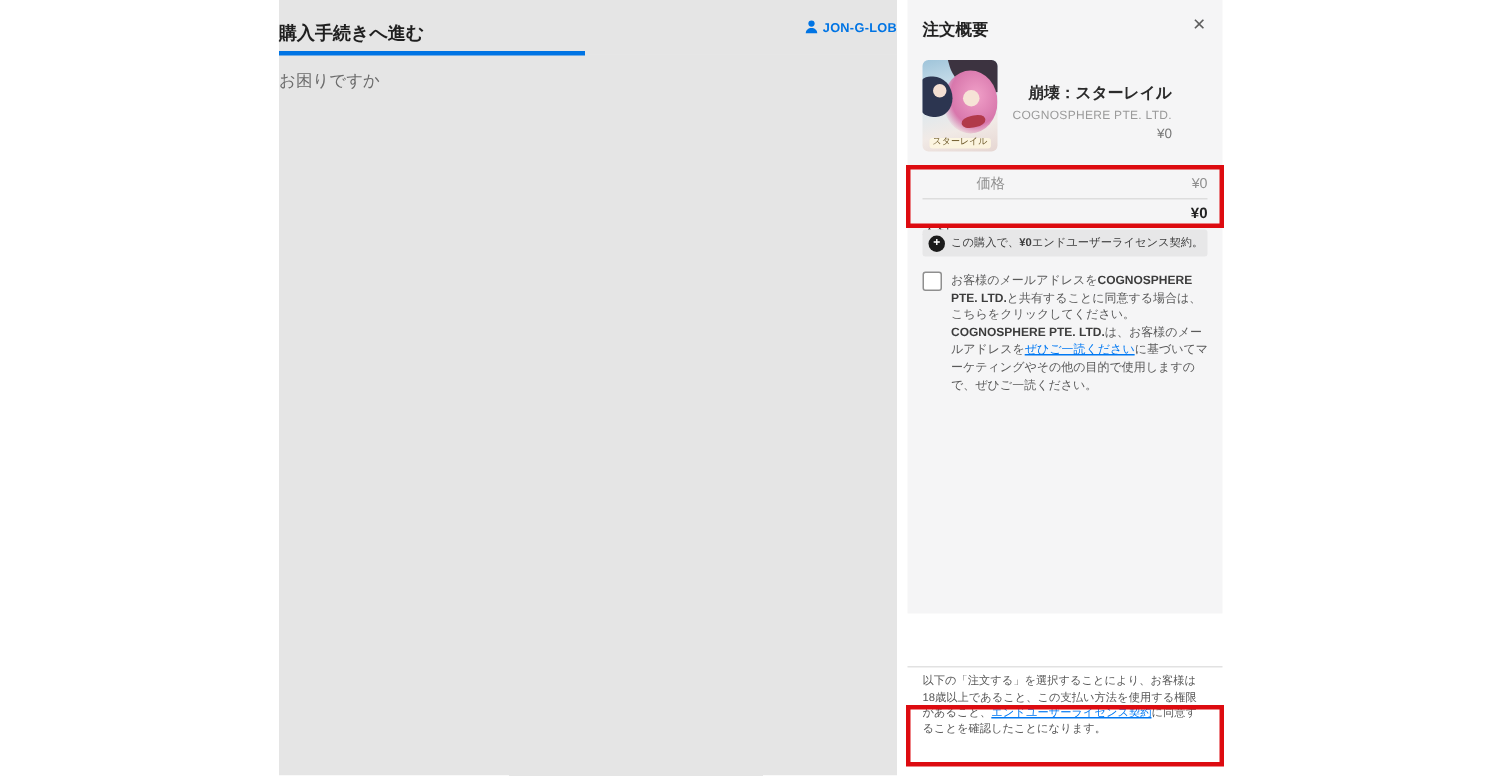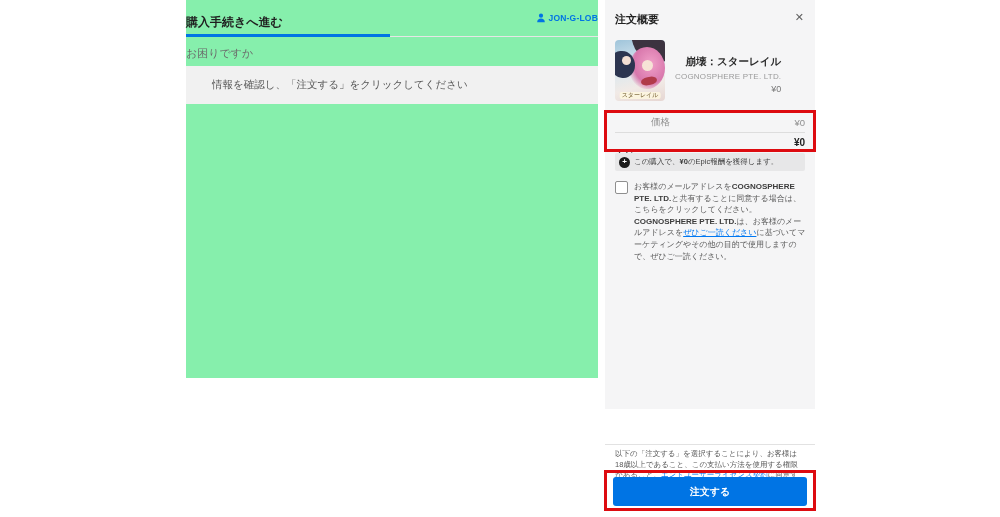--- a/index.html
+++ b/index.html
@@ -1,21 +1,21 @@
 <!DOCTYPE html>
 <html><head>
 <meta charset="utf-8">
 <style>
   * { margin:0; padding:0; box-sizing:border-box; }
   html,body { width:1000px; height:517px; background:#ffffff;
     font-family:"Liberation Sans", sans-serif; overflow:hidden; }
   .stage { position:relative; width:1000px; height:517px; background:#fff; }
 
   
-  .left-panel { position:absolute; left:186px; top:0; width:412px; height:378px; background:#86efac; }
+  .left-panel { position:absolute; left:186px; top:0; width:412px; height:517px; background:#e5e5e5; }
   .checkout-title { position:absolute; top:14px; left:0; font-size:12px; font-weight:bold; color:#1f1f1f; }
   .user-badge { position:absolute; top:13px; right:0; display:flex; gap:3px;
     color:#0074e4; font-size:8.5px; font-weight:bold; letter-spacing:.2px; cursor:pointer; }
   .step-track { position:absolute; top:36px; left:0; width:100%; height:1px; background:#e6e6e6; }
   .step-indicator { position:absolute; top:34px; left:0; width:204px; height:3px; background:#0074e4; }
   .section-label { position:absolute; top:46px; left:0; font-size:11px; color:#6b6b6b; }
   .info-box { position:absolute; top:66px; left:0; width:100%; height:38px; background:#f1f1f1;
     display:flex; align-items:center; padding-left:26px; }
   .info-box span { font-size:10.5px; color:#555; }
 
@@ -96,23 +96,20 @@
         </svg>
       </span>
       <span>JON-G-LOB</span>
     </div>
 
     <div class="step-track"></div>
     <div class="step-indicator"></div>
 
     <div class="section-label">お困りですか</div>
 
-    <div class="info-box">
-      <span>情報を確認し、「注文する」をクリックしてください</span>
-    </div>
   </div>
 
   <div class="sidebar">
     <div class="sidebar-header">注文概要</div>
     <div class="close-btn">✕</div>
 
     <div class="product-row">
       <div class="thumb">
         <div class="wing"></div>
         <div class="hair"></div>
@@ -135,32 +132,31 @@
         <span class="val">¥0</span>
       </div>
       <div class="price-row total">
         <span class="lbl">合計</span>
         <span class="val">¥0</span>
       </div>
     </div>
 
     <div class="rewards-row">
       <span class="plus-circle">+</span>
-      <span class="rewards-text"><span>この購入で、</span><b>¥0</b><span>のEpic報酬を獲得します。</span></span>
+      <span class="rewards-text"><span>この購入で、</span><b>¥0</b><span>エンドユーザーライセンス契約。</span></span>
     </div>
 
     <div class="consent-block">
       <div class="checkbox"></div>
       <div class="consent-text"><span>お客様のメールアドレスを</span><b>COGNOSPHERE PTE. LTD.</b><span>と共有することに同意する場合は、こちらをクリックしてください。</span><b>COGNOSPHERE PTE. LTD.</b><span>は、お客様のメールアドレスを</span><a class="link">ぜひご一読ください</a><span>に基づいてマーケティングやその他の目的で使用しますので、ぜひご一読ください。</span></div>
     </div>
 
 
     <div class="sidebar-footer">
       <div class="legal-text"><span>以下の「注文する」を選択することにより、お客様は18歳以上であること、この支払い方法を使用する権限があること、</span><a class="link">エンドユーザーライセンス契約</a><span>に同意することを確認したことになります。</span></div>
     </div>
 
-    <button class="order-btn">注文する</button>
   </div>
 
   <div class="annotation anno-price"></div>
   <div class="annotation anno-order"></div>
 
 </div>
 
 </body></html>

